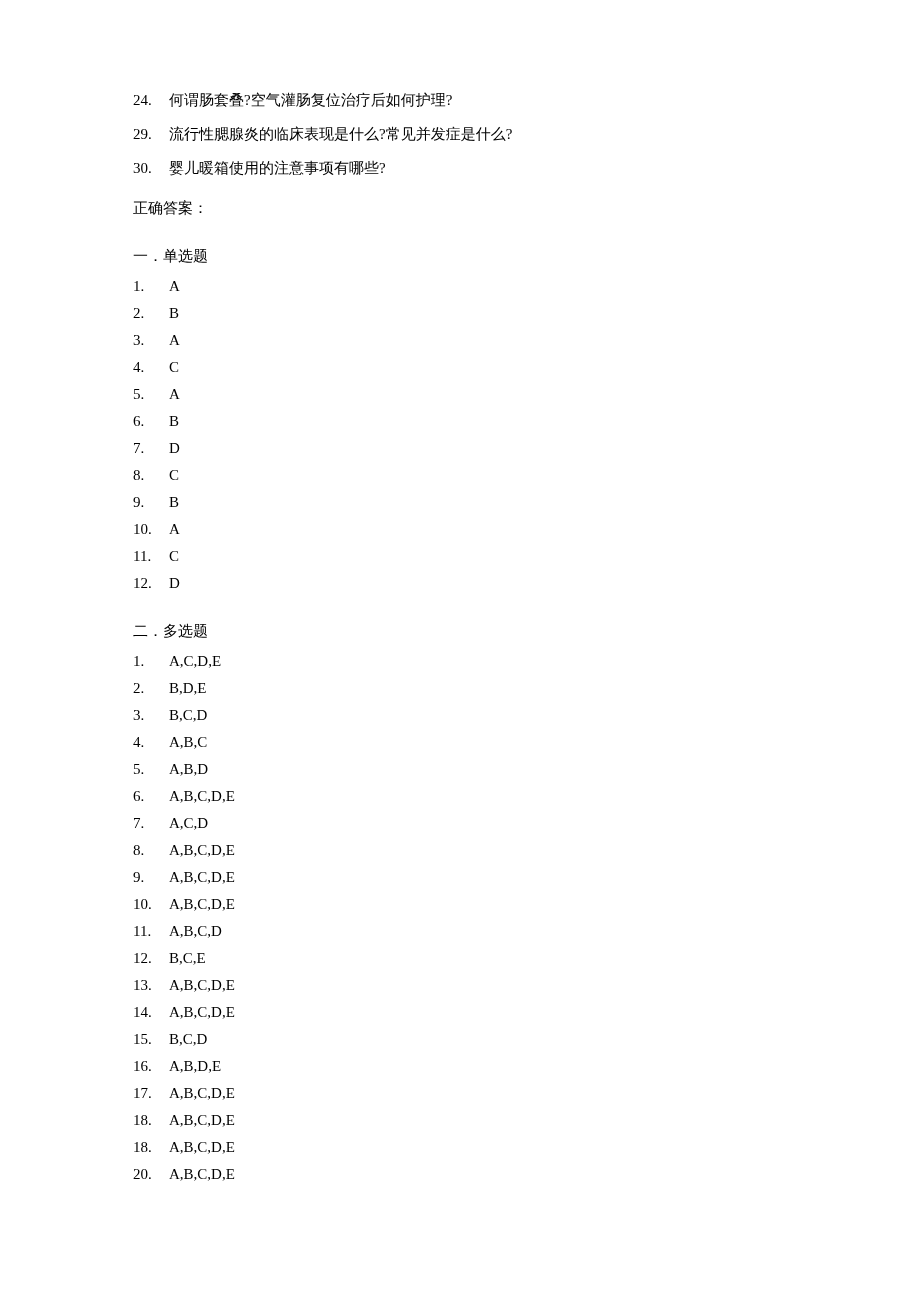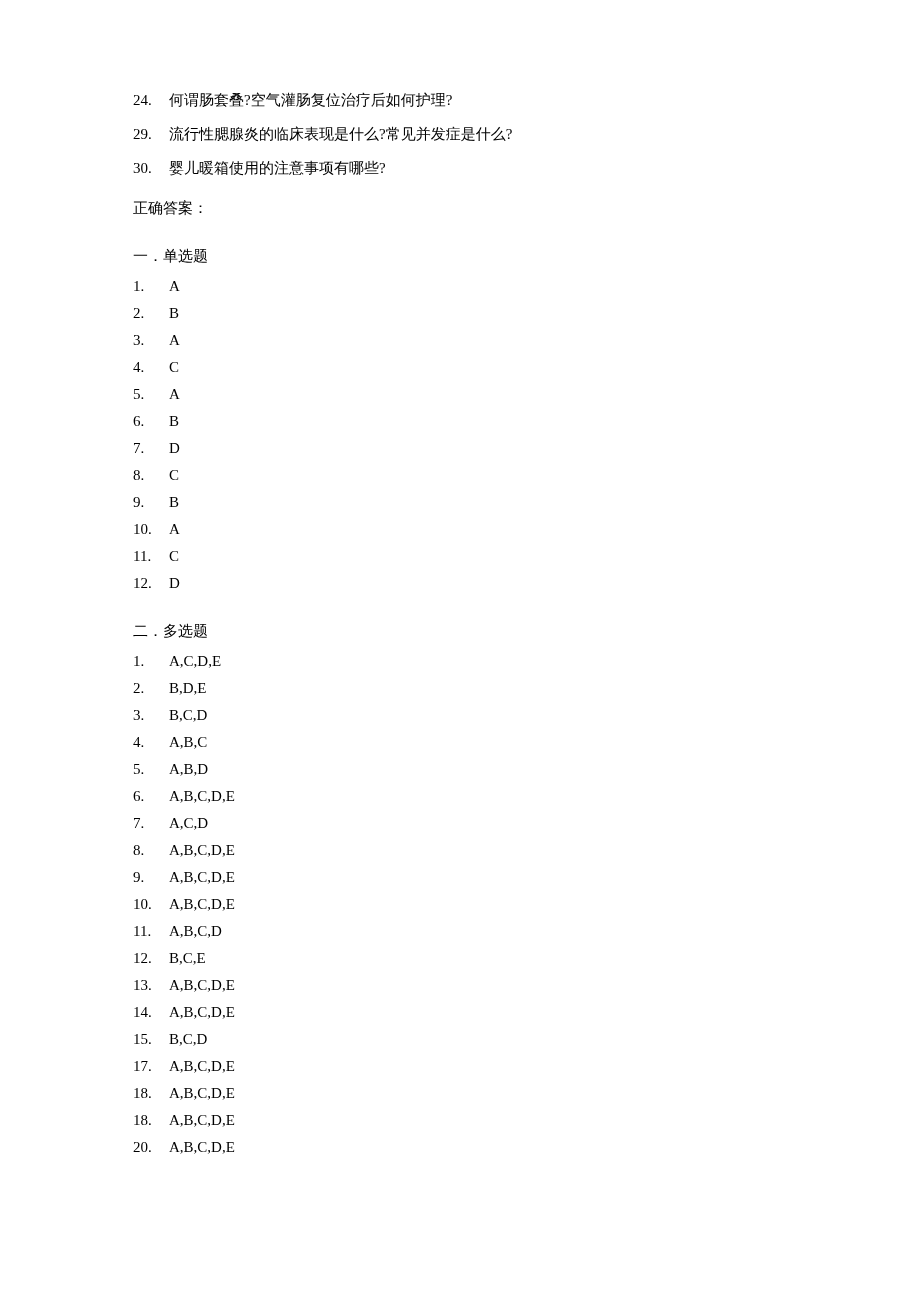--- a/index.html
+++ b/index.html
@@ -180,20 +180,24 @@
   </div>
   <div class="answer-item">
     <span class="answer-num">14.</span>
     <span class="answer-text">A,B,C,D,E</span>
   </div>
   <div class="answer-item">
     <span class="answer-num">15.</span>
     <span class="answer-text">B,C,D</span>
   </div>
   <div class="answer-item">
+    <span class="answer-num">16.</span>
+    <span class="answer-text">A,B,D,E</span>
+  </div>
+  <div class="answer-item">
     <span class="answer-num">17.</span>
     <span class="answer-text">A,B,C,D,E</span>
   </div>
   <div class="answer-item">
     <span class="answer-num">18.</span>
     <span class="answer-text">A,B,C,D,E</span>
   </div>
   <div class="answer-item">
     <span class="answer-num">18.</span>
     <span class="answer-text">A,B,C,D,E</span>

